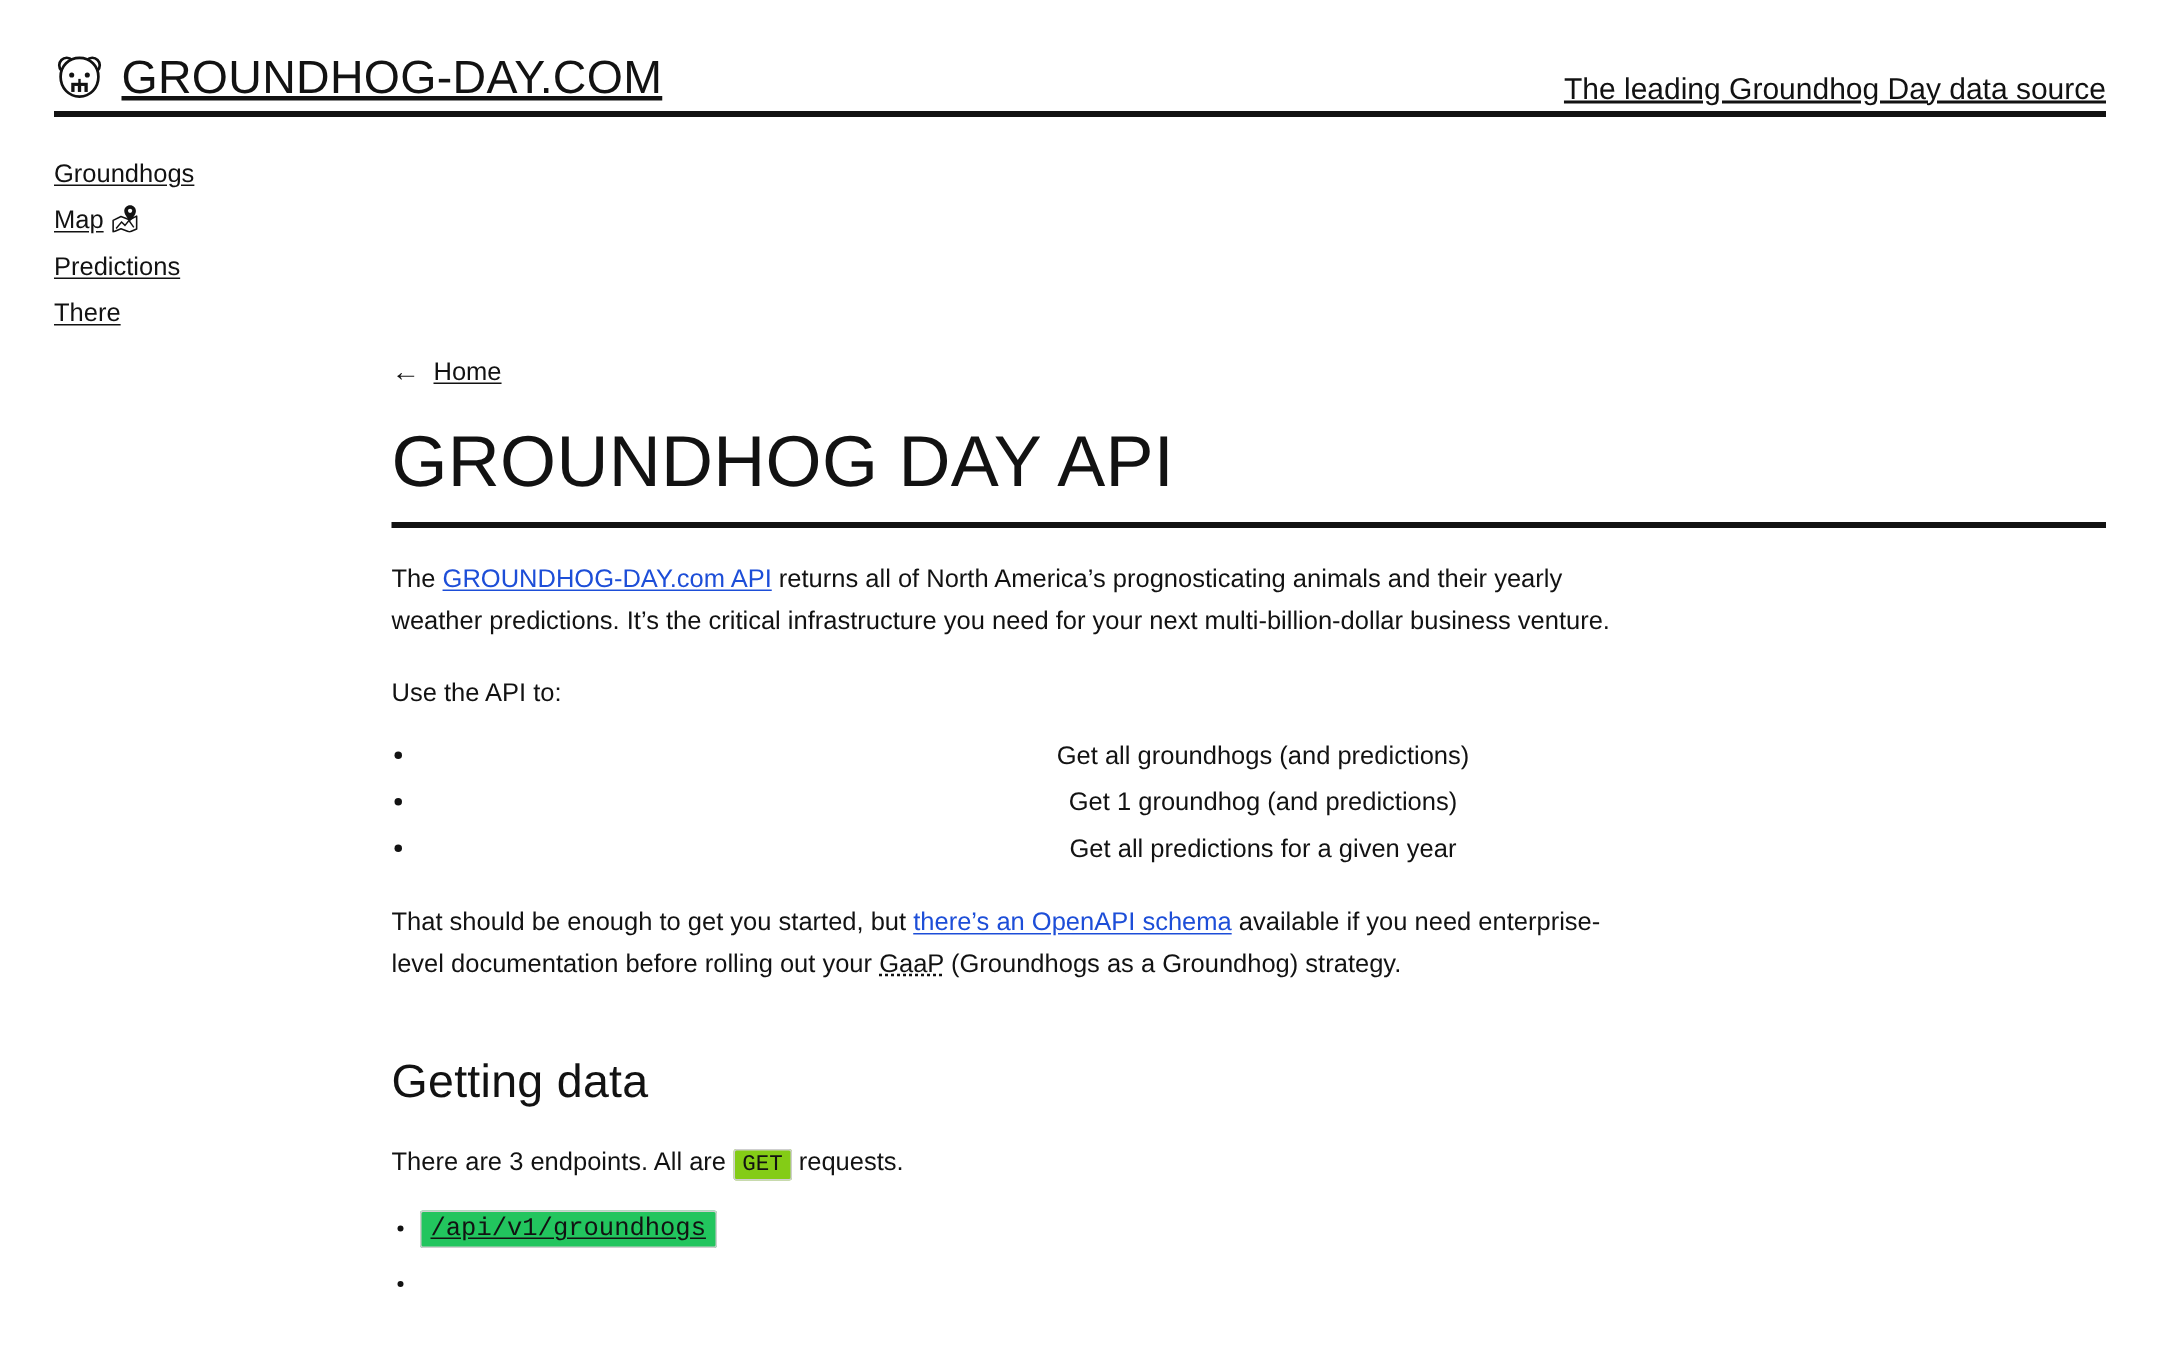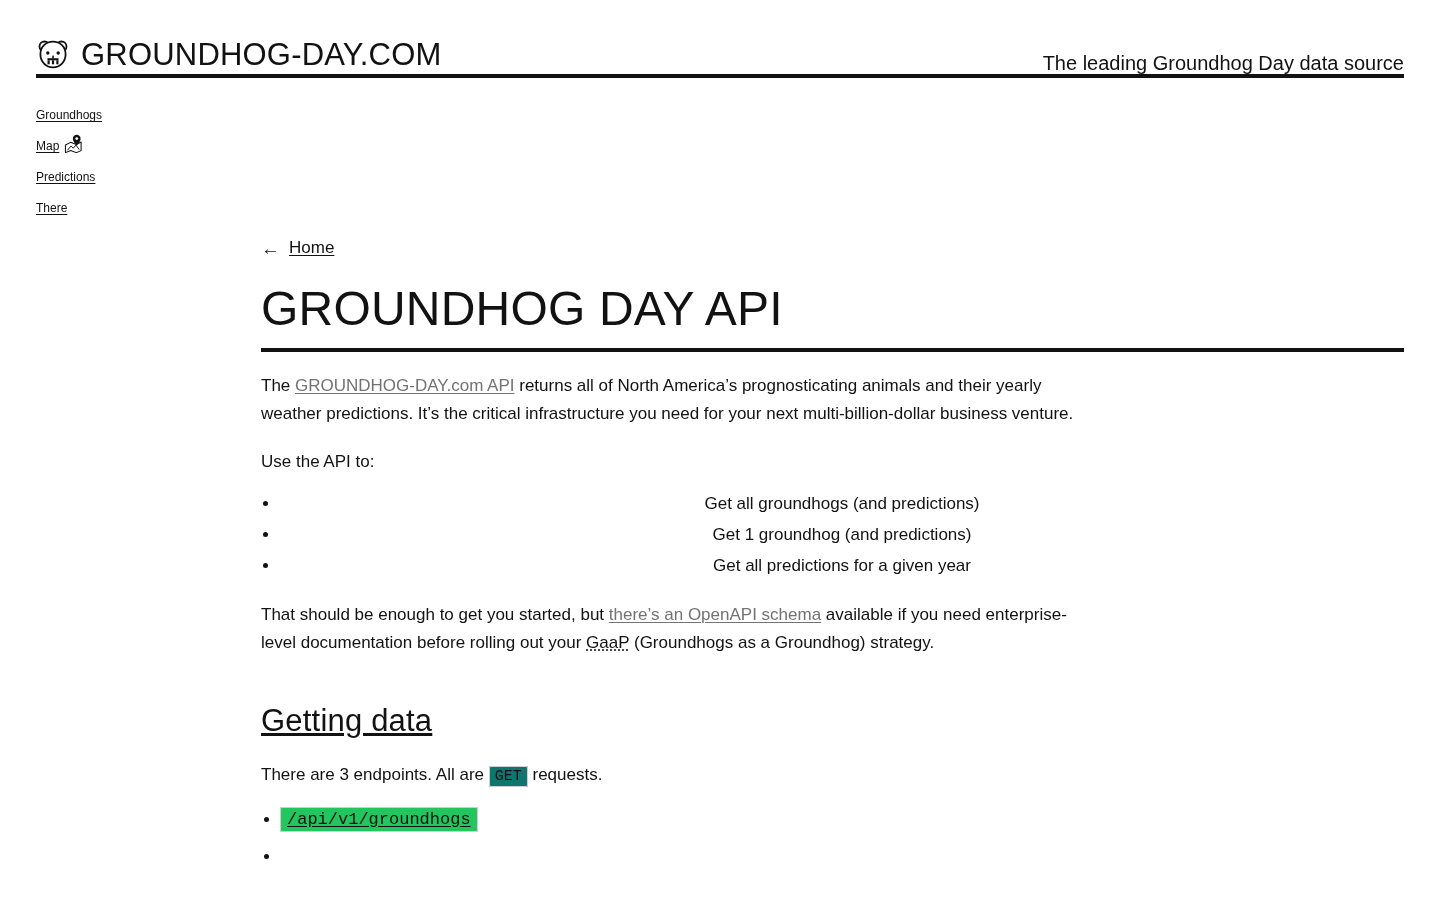--- a/index.html
+++ b/index.html
@@ -19,23 +19,24 @@
   }
 
   
   .site-header {
     position: absolute;
     left: 36px;
     top: 30px;
     width: 1368px;
     height: 48px;
     display: flex;
-    align-items: flex-end;
+    align-items: center;
     justify-content: space-between;
     border-bottom: 4px solid #121212;
+    text-decoration: underline;
   }
   .brand {
     display: flex;
     align-items: center;
     gap: 11px;
     text-decoration: none;
     color: #121212;
   }
   .brand-logo {
     width: 34px;
@@ -60,21 +61,21 @@
 
   
   .sidebar {
     position: absolute;
     left: 36px;
     top: 100px;
     width: 200px;
   }
   .nav-item {
     display: block;
-    font-size: 12px;
+    font-size: 17px;
     line-height: 31px;
     color: #121212;
     text-underline-offset: 2px;
     width: fit-content;
   }
   .map-glyph {
     width: 19px;
     height: 19px;
     vertical-align: -3px;
     margin-left: 5px;
@@ -117,21 +118,21 @@
   }
   p.body-text {
     font-size: 17px;
     line-height: 28px;
     margin: 20px 0 0 0;
     max-width: 845px;
     color: #121212;
   }
   p.body-text.narrow { max-width: 840px; }
   a.inline-link {
-    color: #737373;
+    color: #1d4ed8;
     text-underline-offset: 2px;
   }
   abbr.gaap {
     text-decoration: underline dotted;
     text-underline-offset: 2px;
     cursor: help;
     margin-top: 24px;
   }
   .url-line {
     font-size: 17px;
@@ -161,26 +162,25 @@
     font-size: 17px;
     line-height: 31px;
     color: #121212;
   }
   h2.section-title {
     font-size: 31px;
     line-height: 40px;
     font-weight: 400;
     letter-spacing: 0.2px;
     margin: 44px 0 0 0;
-    text-decoration: underline;
   }
   code.code-badge {
     font-family: "Liberation Mono", monospace;
     font-size: 15px;
-    background: #0f766e;
+    background: #84cc16;
     border: 1px solid #cfcfcf;
     border-radius: 2px;
     padding: 1px 5px;
   }
   ul.endpoints {
     margin: 10px 0 0 0;
     padding-left: 19px;
     list-style: disc;
   }
   ul.endpoints li {

